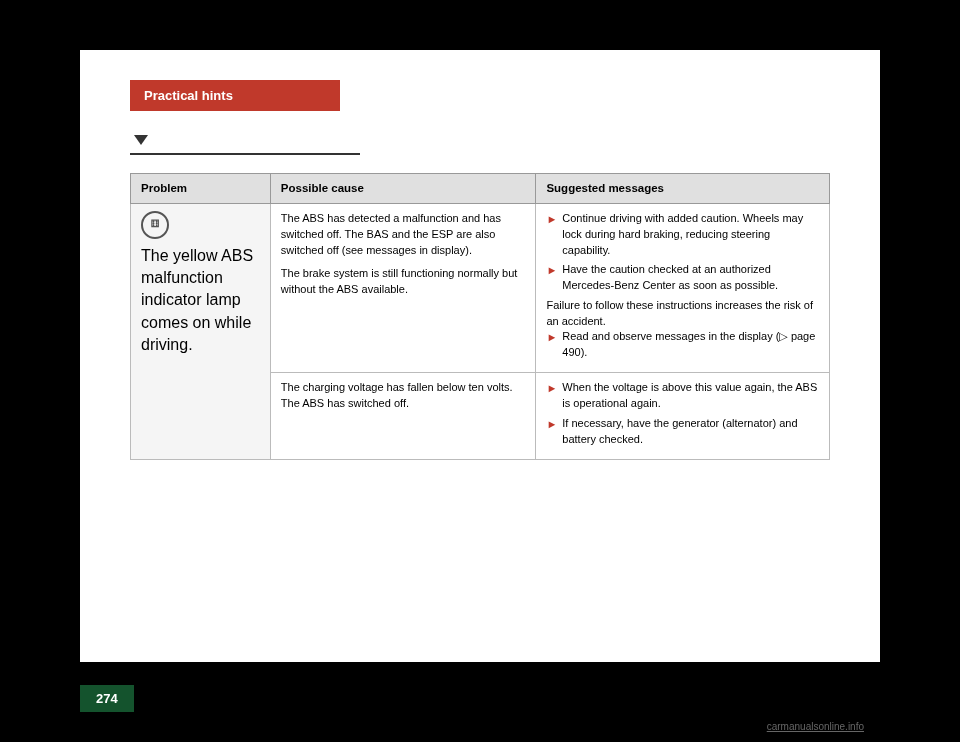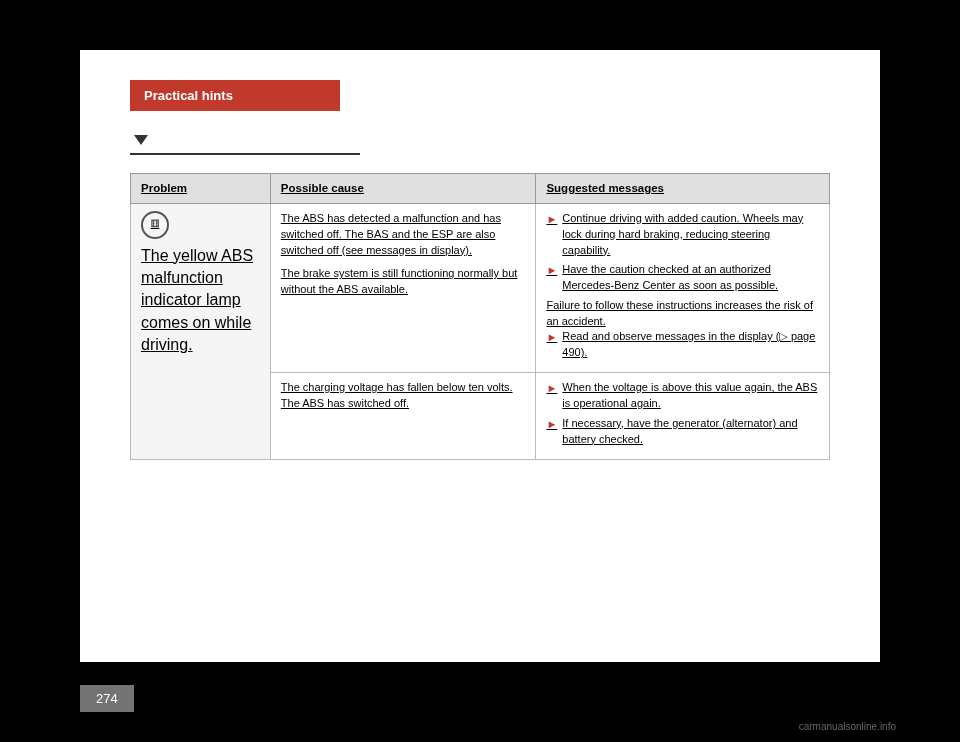--- a/index.html
+++ b/index.html
@@ -49,21 +49,20 @@
       background: #333;
       margin-bottom: 18px;
     }
 
     .main-table {
       width: 100%;
       border-collapse: collapse;
       font-size: 11px;
       line-height: 1.45;
       border: 1px solid #999;
-      text-decoration: underline;
     }
 
     .main-table th {
       background: #e0e0e0;
       font-weight: bold;
       padding: 6px 10px;
       border: 1px solid #999;
       text-align: left;
       font-size: 11.5px;
     }
@@ -127,33 +126,34 @@
     .failure-note {
       font-size: 11px;
       line-height: 1.4;
       margin-bottom: 0;
     }
 
     .page-number-box {
       position: absolute;
       bottom: 30px;
       left: 80px;
-      background: #737373;
+      background: #14532d;
       color: #fff;
-      font-weight: normal;
+      font-weight: bold;
       font-size: 13px;
       padding: 6px 16px;
     }
 
     .watermark {
       position: absolute;
       bottom: 10px;
-      right: 64px;
+      right: 96px;
       font-size: 10px;
       color: #666;
+      text-decoration: underline;
     }
   </style>
 </head>
 <body>
 
 <div class="page-content">
   
   <div class="section-header">Practical hints</div>
 
   

